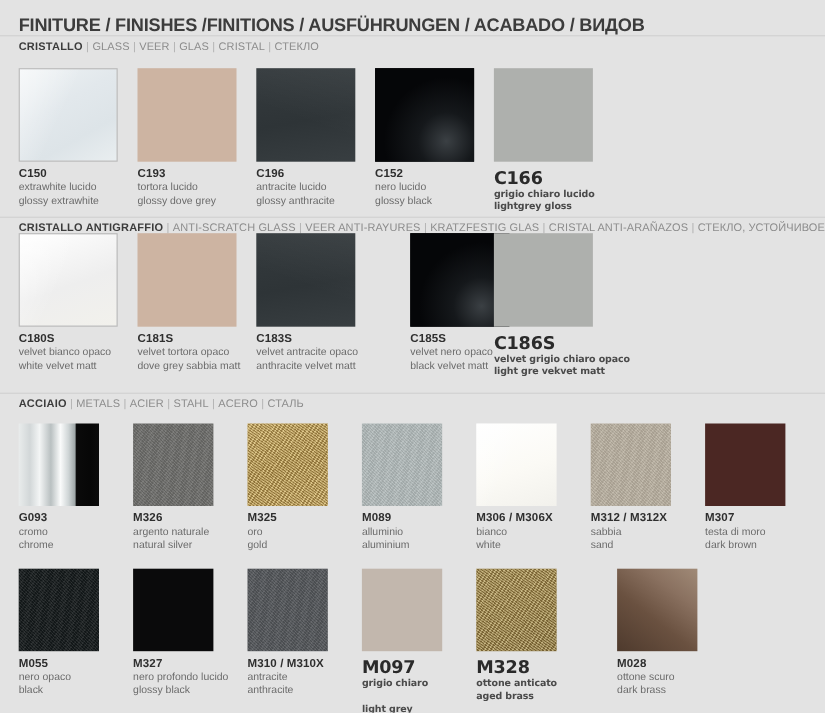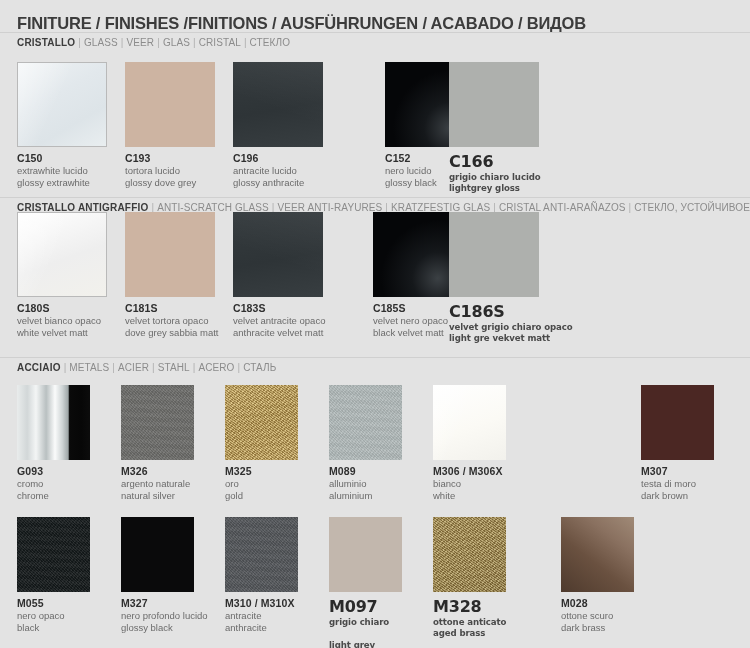--- a/index.html
+++ b/index.html
@@ -137,21 +137,21 @@
         <div class="swatch-desc" style="margin-top: 0px;">glossy dove grey</div>
       </div>
       <div class="swatch-cell" style="left: 233px; width: 102px;">
         <div class="swatch-chip" style="width: 90px; height: 85px; background: linear-gradient(170deg, rgb(53, 59, 62) 0%, rgb(46, 52, 55) 55%, rgb(56, 62, 65) 100%);">
           <div class="swatch-gloss" style="background: linear-gradient(200deg, rgba(255, 255, 255, 0.05) 0%, rgba(255, 255, 255, 0) 55%);"></div>
         </div>
         <div class="swatch-code">C196</div>
         <div class="swatch-desc">antracite lucido</div>
         <div class="swatch-desc" style="margin-top: 0px;">glossy anthracite</div>
       </div>
-      <div class="swatch-cell" style="left: 341px; width: 102px; margin-left: 44px;">
+      <div class="swatch-cell" style="left: 341px; width: 102px;">
         <div class="swatch-chip" style="width: 90px; height: 85px; background: radial-gradient(at 72% 78%, rgb(59, 64, 68) 0%, rgb(21, 24, 27) 28%, rgb(5, 6, 8) 62%), linear-gradient(160deg, rgb(0, 0, 0) 0%, rgb(7, 9, 11) 100%);"></div>
         <div class="swatch-code">C152</div>
         <div class="swatch-desc">nero lucido</div>
         <div class="swatch-desc" style="margin-top: 0px;">glossy black</div>
       </div>
       <div class="swatch-cell cond" style="left: 449px; width: 102px;">
         <div class="swatch-chip" style="width: 90px; height: 85px; background: rgb(174, 176, 173);"></div>
         <div class="swatch-code">C166</div>
         <div class="swatch-desc">grigio chiaro lucido</div>
         <div class="swatch-desc" style="margin-top: 0px;">lightgrey gloss</div>
@@ -229,20 +229,28 @@
         <div class="swatch-desc" style="margin-top: 0px;">aluminium</div>
       </div>
       <div class="swatch-cell" style="left: 433px; width: 98px;">
         <div class="swatch-chip" style="width: 73px; height: 75px; background: linear-gradient(160deg, rgb(255, 255, 255) 0%, rgb(251, 250, 245) 55%, rgb(242, 241, 236) 100%);">
           <div class="swatch-gloss" style="background: linear-gradient(115deg, rgba(255, 255, 255, 0.55) 0%, rgba(255, 255, 255, 0) 45%);"></div>
         </div>
         <div class="swatch-code">M306 / M306X</div>
         <div class="swatch-desc">bianco</div>
         <div class="swatch-desc" style="margin-top: 0px;">white</div>
       </div>
+      <div class="swatch-cell" style="left: 537px; width: 98px;">
+        <div class="swatch-chip" style="width: 73px; height: 75px; background: linear-gradient(155deg, rgb(187, 178, 162) 0%, rgb(187, 178, 162) 100%);">
+          <div class="swatch-gloss" style="background: repeating-linear-gradient(42deg, rgba(255, 255, 255, 0.07) 0px, rgba(255, 255, 255, 0.07) 1px, rgba(0, 0, 0, 0.06) 1px, rgba(0, 0, 0, 0.06) 2px), repeating-linear-gradient(128deg, rgba(255, 255, 255, 0.05) 0px, rgba(255, 255, 255, 0.05) 1px, rgba(0, 0, 0, 0.05) 1px, rgba(0, 0, 0, 0.05) 3px);"></div>
+        </div>
+        <div class="swatch-code">M312 / M312X</div>
+        <div class="swatch-desc">sabbia</div>
+        <div class="swatch-desc" style="margin-top: 0px;">sand</div>
+      </div>
       <div class="swatch-cell" style="left: 641px; width: 98px;">
         <div class="swatch-chip" style="width: 73px; height: 75px; background: rgb(75, 39, 35);"></div>
         <div class="swatch-code">M307</div>
         <div class="swatch-desc">testa di moro</div>
         <div class="swatch-desc" style="margin-top: 0px;">dark brown</div>
       </div>
     </div>
     <div class="swatch-row" style="top: 517px; height: 120px; width: 750px;">
       <div class="swatch-cell" style="left: 17px; width: 98px;">
         <div class="swatch-chip" style="width: 73px; height: 75px; background: linear-gradient(155deg, rgb(20, 25, 26) 0%, rgb(20, 25, 26) 100%);">

